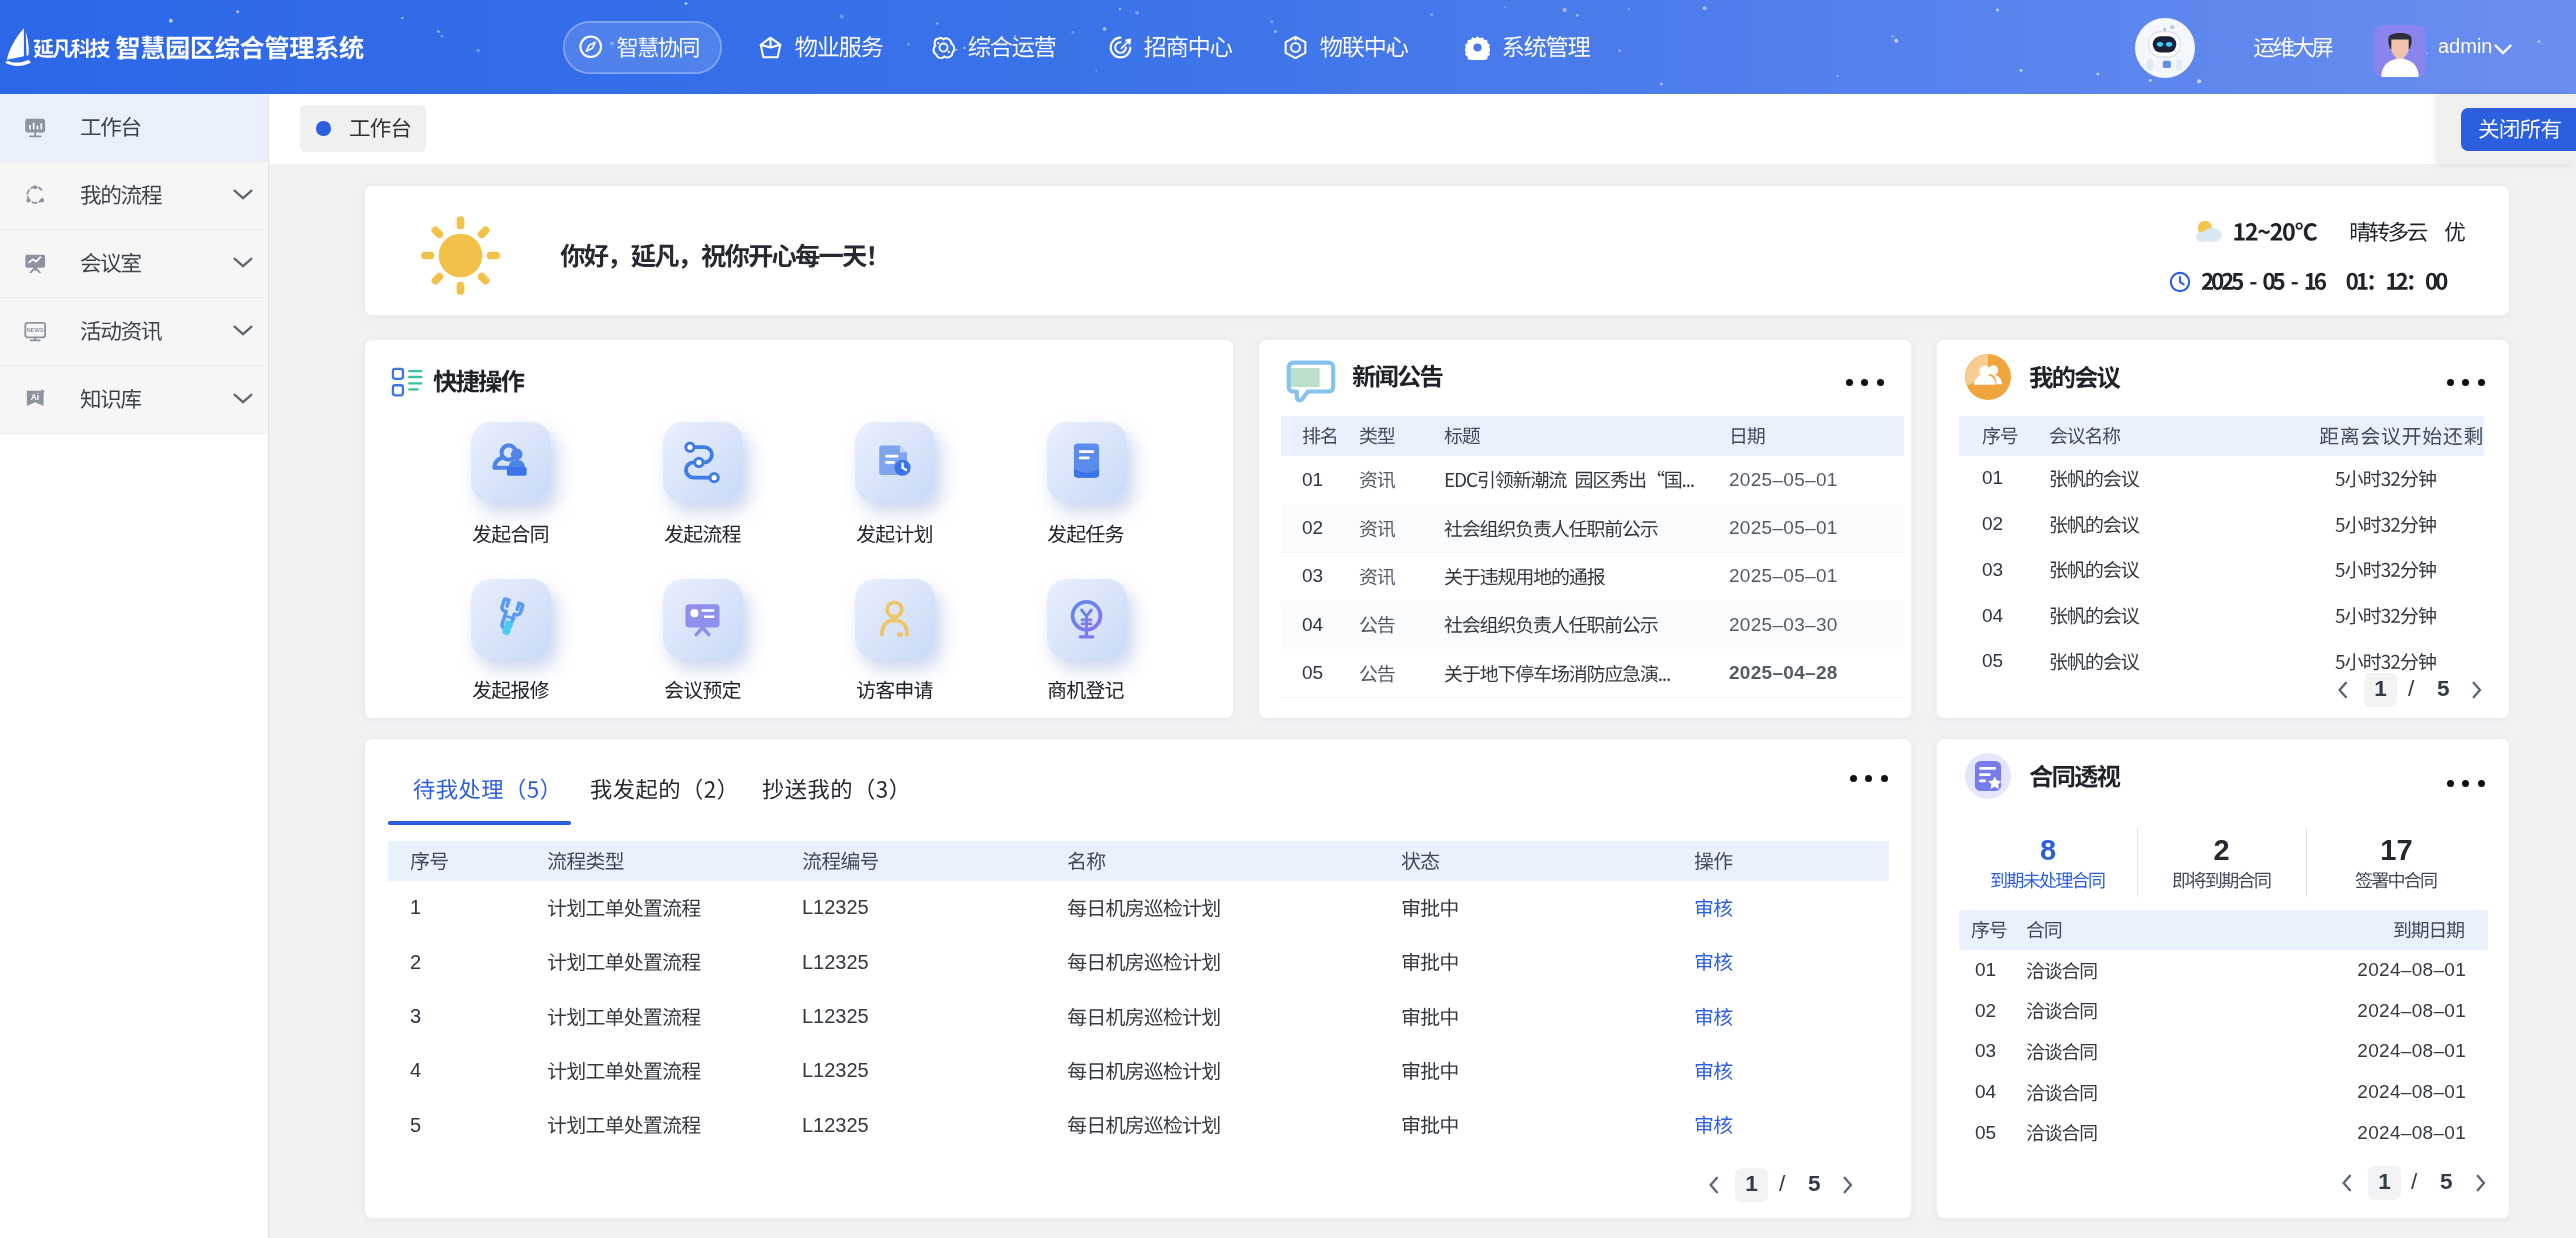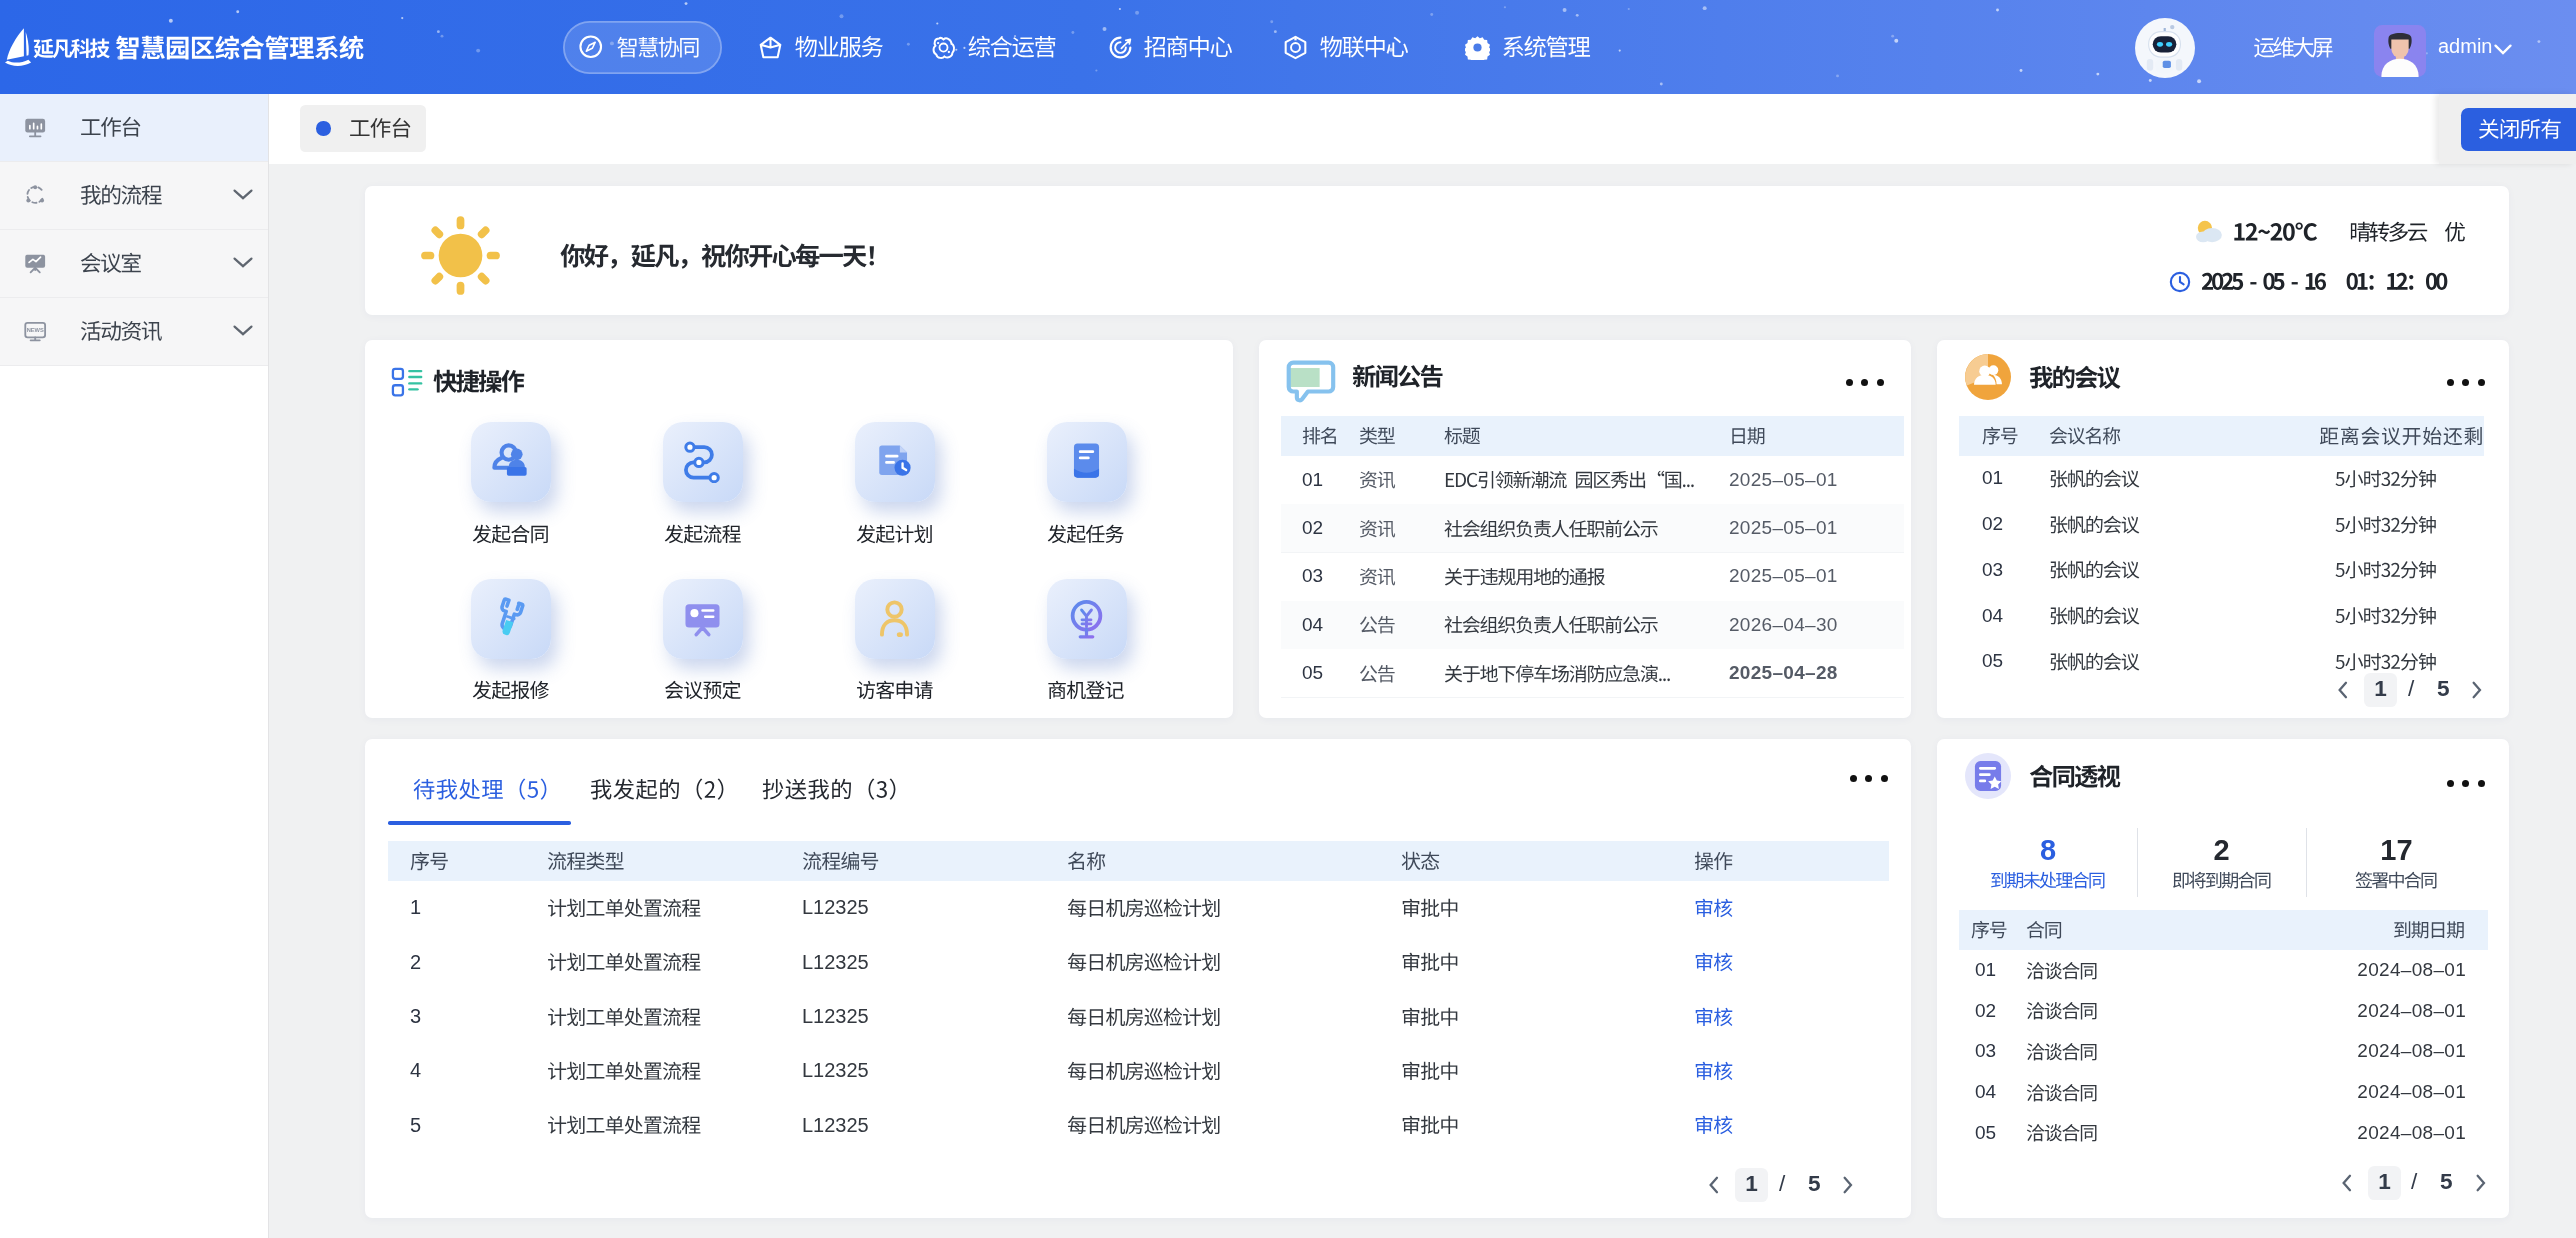--- a/index.html
+++ b/index.html
@@ -500,20 +500,37 @@
             <use href="#gr6d3b" x="0"></use>
             <use href="#gr52a8" x="938"></use>
             <use href="#gr8d44" x="1875"></use>
             <use href="#gr8baf" x="2812"></use>
           </g>
         </svg></div>
       <svg style="position:absolute;left:232px;top:26px" width="22" height="13.6" viewBox="0 0 26 16">
         <path d="M3 3 L13 12 L23 3" fill="none" stroke="#5f6670" stroke-width="2.6" stroke-linecap="round"></path>
       </svg>
     </div>
+    <div style="position:absolute;left:0;top:272px;width:100%;height:67px;background:#f6f6f7;border-bottom:0.9px solid #ececee">
+      <svg style="position:absolute;left:22.6px;top:21px" width="24.4" height="24.4" viewBox="0 0 32 32">
+        <path d="M5 5 h22 v20 l-11 -5 l-11 5 Z" fill="#8d93a0"></path>
+        <text x="15.5" y="17" text-anchor="middle" font-size="11" font-family="Liberation Sans" fill="#fff" font-weight="bold">Ai</text>
+        <path d="M25 2 l1.2 3 l3 1.2 l-3 1.2 l-1.2 3 l-1.2 -3 l-3 -1.2 l3 -1.2 Z" fill="#8d93a0"></path>
+      </svg>
+      <div style="position:absolute;left:80px;top:22.4px"><svg width="62" height="24.4" viewBox="0 0 69 27" style="vertical-align:top">
+          <g transform="translate(0,21.1) scale(0.0240,-0.0240)" fill="#3c434d">
+            <use href="#gr77e5" x="0"></use>
+            <use href="#gr8bc6" x="938"></use>
+            <use href="#gr5e93" x="1875"></use>
+          </g>
+        </svg></div>
+      <svg style="position:absolute;left:232px;top:26px" width="22" height="13.6" viewBox="0 0 26 16">
+        <path d="M3 3 L13 12 L23 3" fill="none" stroke="#5f6670" stroke-width="2.6" stroke-linecap="round"></path>
+      </svg>
+    </div>
   </div>
 <div style="position:absolute;position:absolute;background:#fff;border-radius:7.2px;box-shadow:0 1.8px 9px rgba(31,58,120,0.04);left:365px;top:186px;width:2144px;height:129px"></div>
 <svg style="position:absolute;left:415px;top:210px" width="91" height="91" viewBox="0 0 100 100">
 <g fill="#f2c149">
       <circle cx="50" cy="50" r="24"></circle>
 <g stroke="#f2c149" stroke-width="8.5" stroke-linecap="round">
 <path d="M50 11 v6"></path>
         <path d="M50 89 v-6"></path>
         <path d="M11 50 h6"></path>
         <path d="M89 50 h-6"></path>
@@ -877,21 +894,21 @@
           <use href="#gr8d1f" x="3752"></use>
           <use href="#gr8d23" x="4690"></use>
           <use href="#gr4eba" x="5629"></use>
           <use href="#gr4efb" x="6567"></use>
           <use href="#gr804c" x="7505"></use>
           <use href="#gr524d" x="8443"></use>
           <use href="#gr516c" x="9381"></use>
           <use href="#gr793a" x="10319"></use>
         </g>
       </svg></div>
-    <div class="lat" style="left:470px;top:275px;font-size:19px;font-weight:normal;color:#555b66;letter-spacing:0.3px">2026–04–30</div>
+    <div class="lat" style="left:470px;top:275px;font-size:19px;font-weight:normal;color:#555b66;letter-spacing:0.3px">2025–03–30</div>
     <div style="position:absolute;left:22px;top:309px;width:623px;height:48px;background:#fff;border-bottom:0.9px solid #f2f4f6"></div>
     <div class="lat" style="left:43px;top:323px;font-size:19px;font-weight:normal;color:#2d3442">05</div>
     <div style="position:absolute;left:100px;top:324px"><svg width="37" height="22" viewBox="0 0 41 24" style="vertical-align:top">
         <g transform="translate(0,18.5) scale(0.0210,-0.0210)" fill="#555b66">
           <use href="#gr516c" x="0"></use>
           <use href="#gr544a" x="938"></use>
         </g>
       </svg></div>
     <div style="position:absolute;left:185px;top:324px"><svg width="227" height="22" viewBox="0 0 251 24" style="vertical-align:top">
         <g transform="translate(0,18.5) scale(0.0210,-0.0210)" fill="#33383f">

